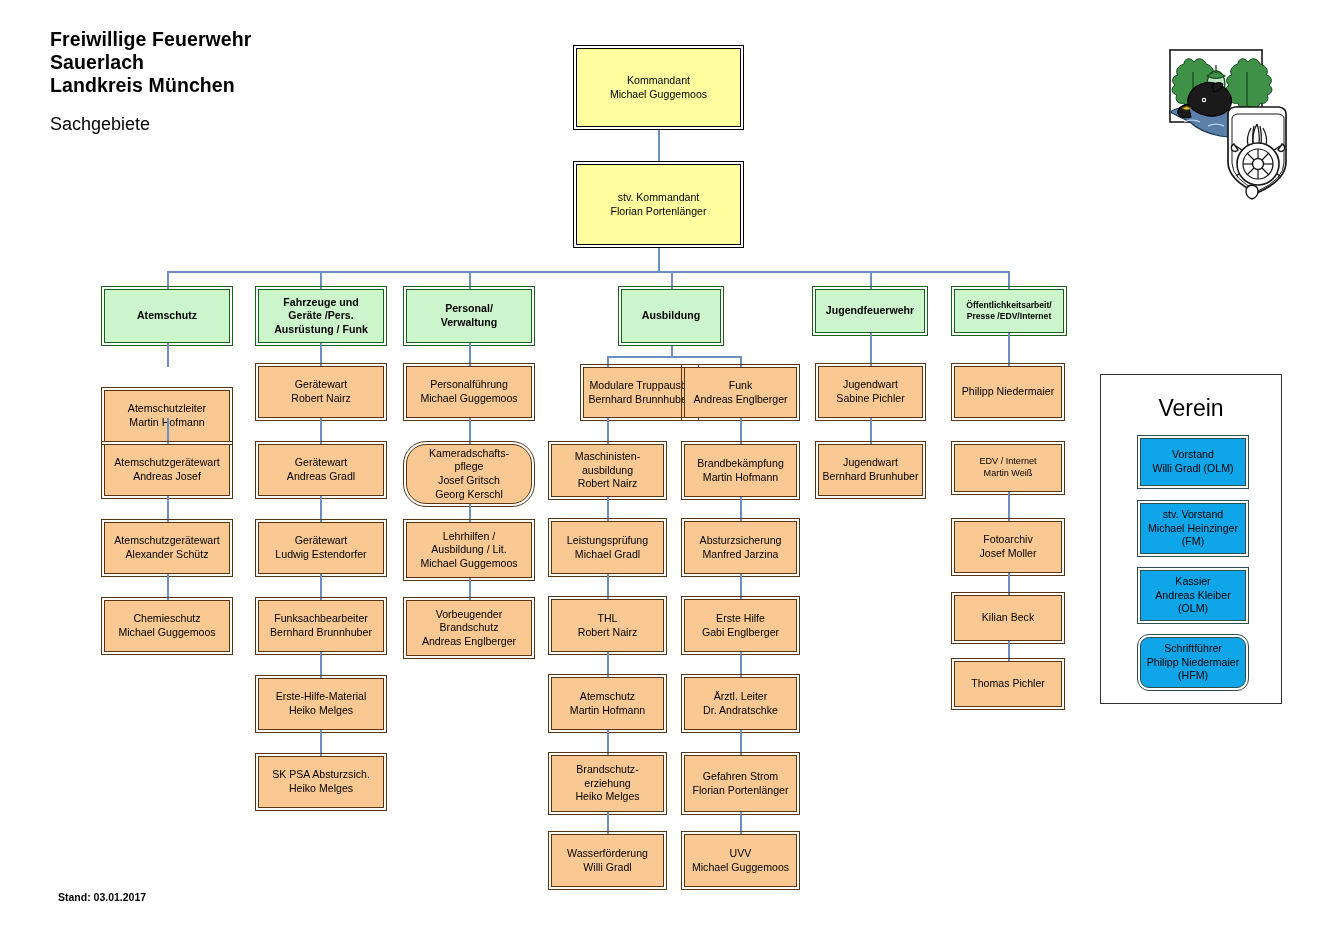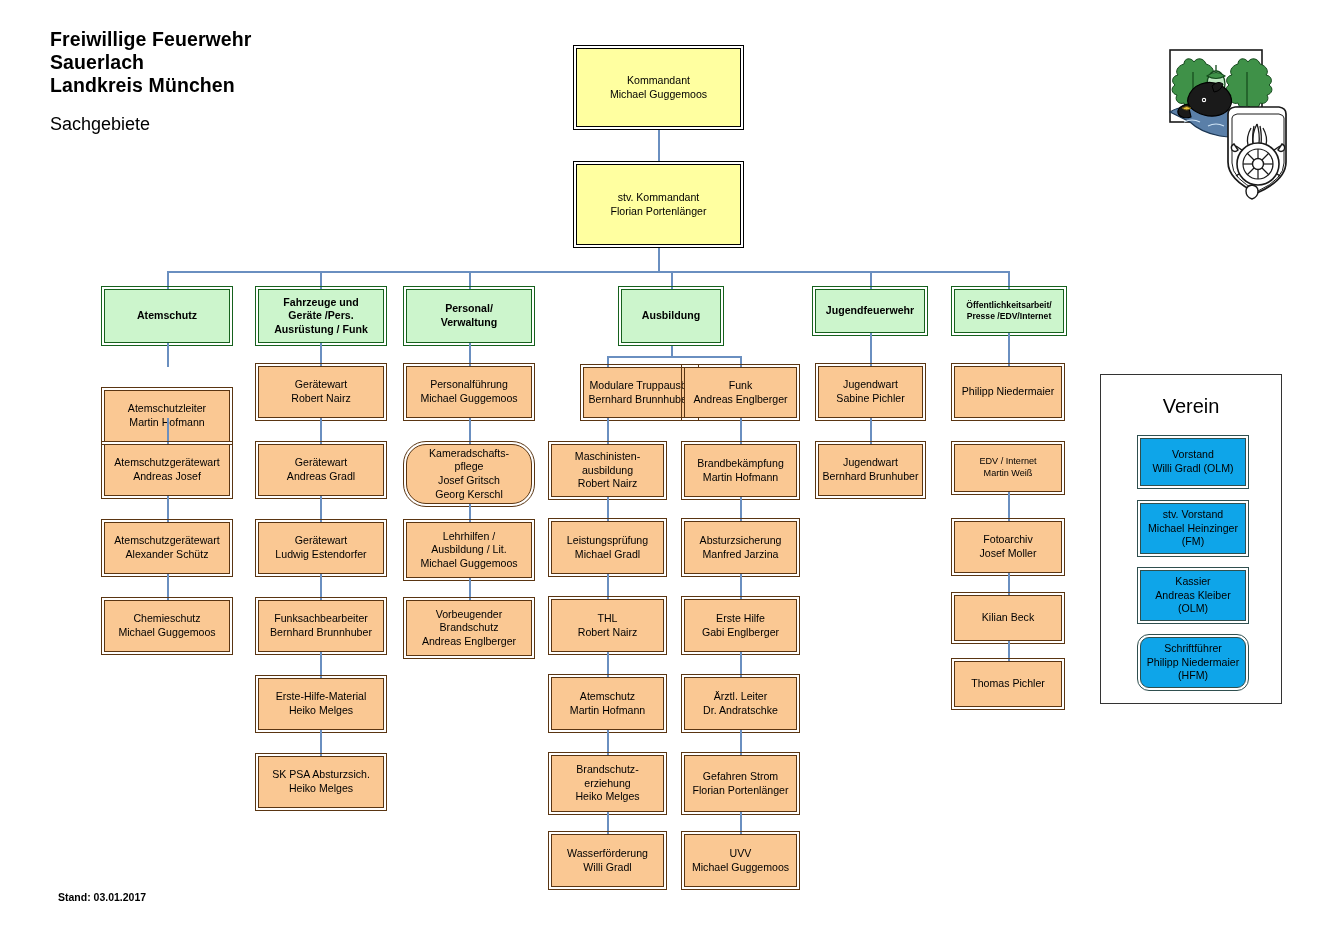--- a/index.html
+++ b/index.html
@@ -56,21 +56,21 @@
   .box.small{font-size:9.1px;line-height:11.6px;}
   .box.tiny{font-size:8.6px;line-height:11px;}
 
   
   .verein-panel{
     position:absolute;left:1100px;top:374px;width:182px;height:330px;
     border:1.4px solid #333;background:#fff;box-sizing:border-box;
   }
   .verein-title{
     position:absolute;left:1100px;top:395px;width:182px;
-    text-align:center;font-size:20px;font-weight:400;
+    text-align:center;font-size:23px;font-weight:400;
   }
 
   
   .emblem{position:absolute;left:1168px;top:42px;width:132px;height:165px;}
 </style>
 </head>
 <body>
 
 <div id="stage">
 

